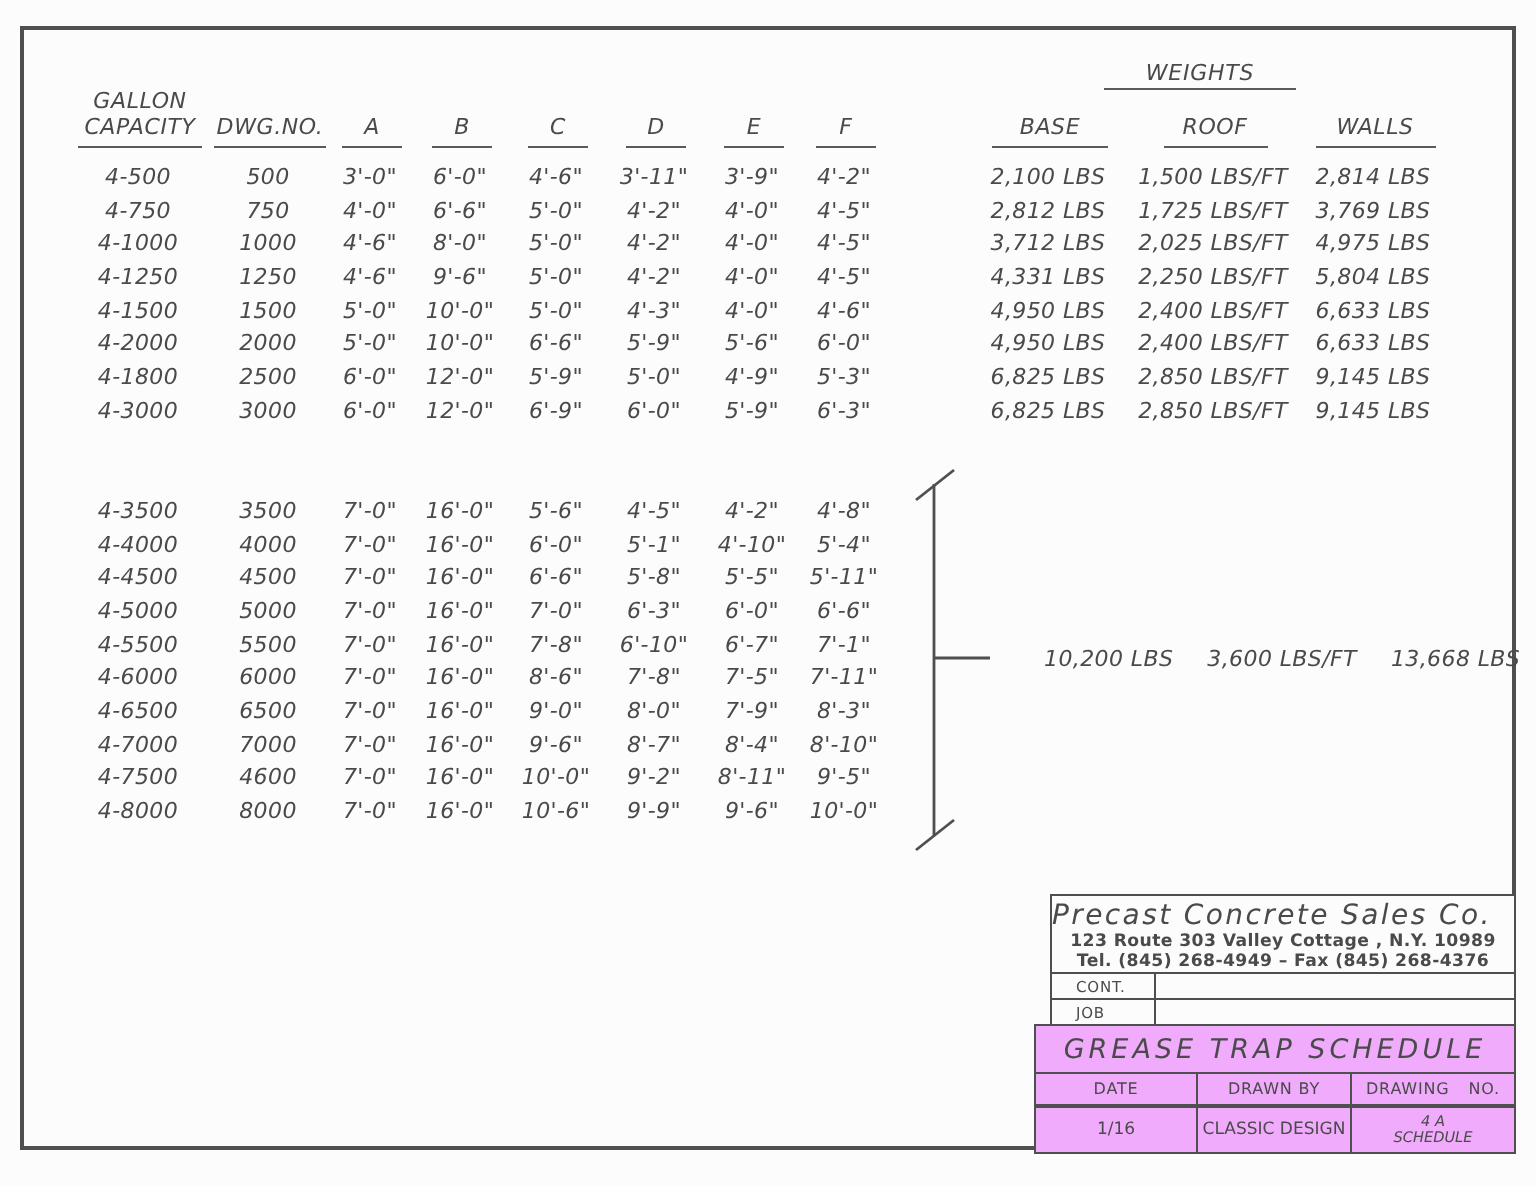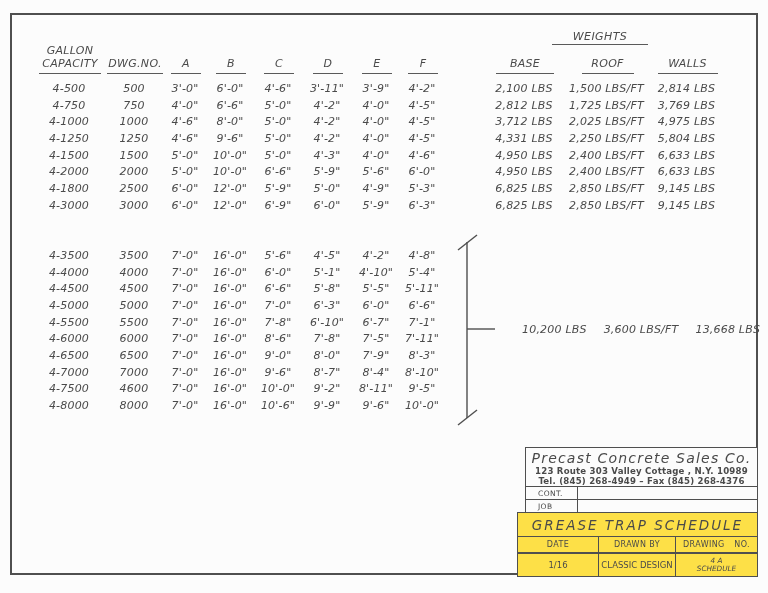--- a/index.html
+++ b/index.html
@@ -43,33 +43,33 @@
     position:absolute; left:522px; top:323px; display:flex; gap:17px;
     font-style:italic; font-size:11px; letter-spacing:.2px; white-space:nowrap;
   }
   
   .titleblock { position:absolute; left:517px; top:447px; width:241px; }
   .tbk-upper {
     margin-left:8px; border:1.5px solid #4f4f4f; border-bottom:none; box-sizing:border-box;
     background:#fcfcfc;
   }
   .tbk-company {
-    font-style:italic; font-size:14px; letter-spacing:1.2px; text-align:center;
+    font-style:italic; font-size:14px; letter-spacing:1.2px; text-align:left;
     padding-top:2px; white-space:nowrap;
   }
   .tbk-addr {
     font-size:8.6px; letter-spacing:.2px; text-align:center; white-space:nowrap; line-height:10px;font-weight:bold;
   }
   .tbk-kv { display:grid; grid-template-columns:52px 1fr; border-top:1.5px solid #4f4f4f; height:12px; }
   .tbk-kv .k {
     border-right:1.5px solid #4f4f4f; font-size:7.5px; letter-spacing:.4px;
     display:flex; align-items:center; padding-left:12px;
   }
   .tbk-kv .v { font-size:7.5px; display:flex; align-items:center; padding-left:6px; }
-  .tbk-lower { border:1.5px solid #4f4f4f; box-sizing:border-box; background:#fde047; }
+  .tbk-lower { border:1.5px solid #4f4f4f; box-sizing:border-box; background:#f0abfc; }
   .tbk-title {
     height:23px; display:flex; align-items:center; justify-content:center;
     font-style:italic; font-size:13.5px; letter-spacing:2px; white-space:nowrap;
   }
   .tbk-grid { display:grid; grid-template-columns:81px 77px 1fr; border-top:1.5px solid #4f4f4f; }
   .tbk-grid .cell { border-right:1.5px solid #4f4f4f; }
   .tbk-grid .cell:last-child { border-right:none; }
   .tbk-hrow .cell {
     height:15px; font-size:8px; letter-spacing:.4px;
     display:flex; align-items:center; justify-content:center; white-space:nowrap;

